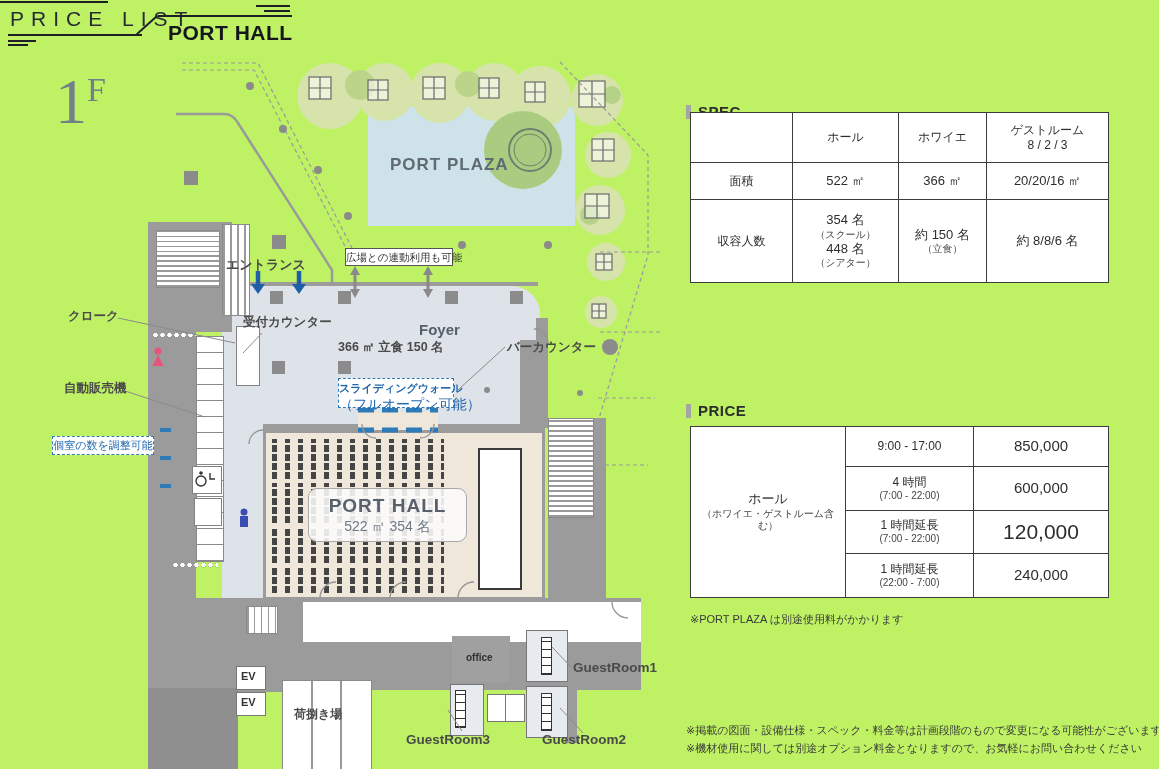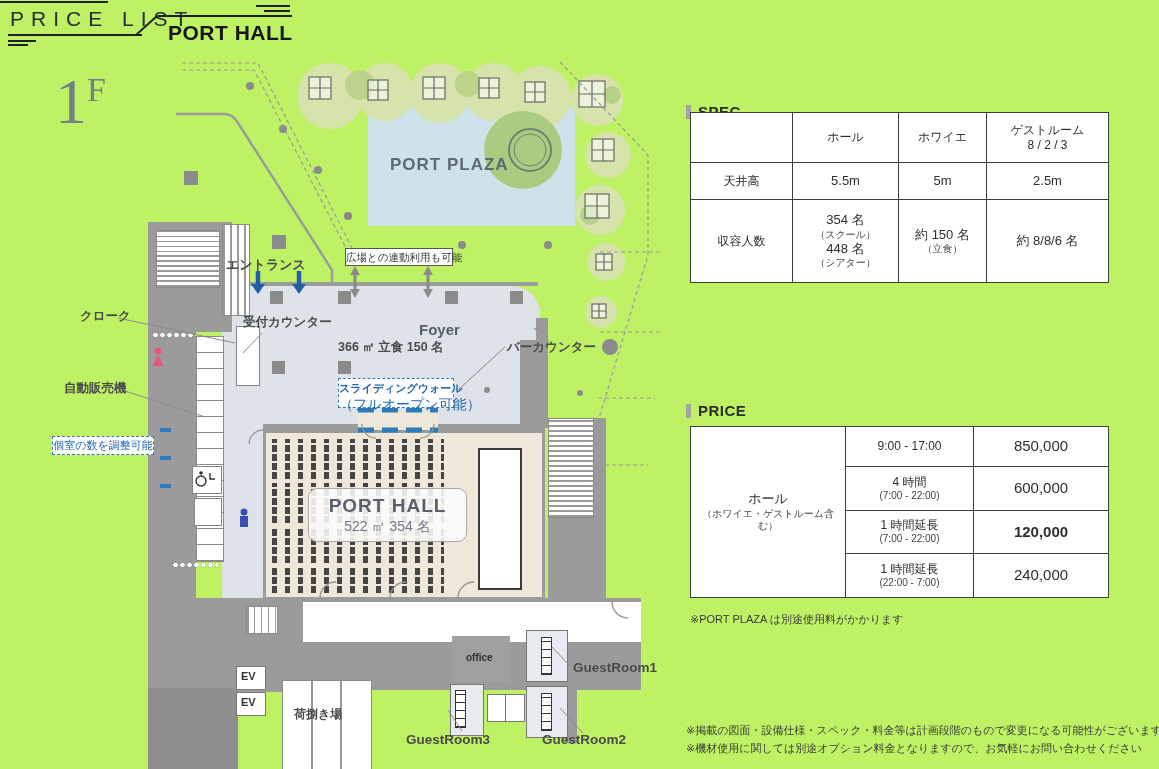--- a/index.html
+++ b/index.html
@@ -266,21 +266,21 @@
         <path d="M362,369 a14,14 0 0 0 14,14"></path>
           <path d="M434,369 a14,14 0 0 1 -14,14"></path>
         <path d="M263,375 a14,14 0 0 0 -14,14"></path>
           <path d="M548,288 a14,14 0 0 0 -14,-14"></path>
       </g>
     </svg>
 
     <div class="lbl" style="left:390px;top:100px;font-size:17px;font-weight:bold;color:#5f6a73;letter-spacing:1px;">PORT PLAZA</div>
     <div class="graybox" style="left:345px;top:193px;width:106px;height:16px;font-size:10.5px;line-height:16px;">広場との連動利用も可能</div>
     <div class="lbl" style="left:226px;top:203px;font-size:13px;">エントランス</div>
-    <div class="lbl" style="left:80px;top:254px;">クローク</div>
+    <div class="lbl" style="left:68px;top:254px;">クローク</div>
     <div class="lbl" style="left:243px;top:260px;">受付カウンター</div>
     <div class="lbl" style="left:371px;top:266px;font-size:15px;color:#55606b;margin-left:48px;">Foyer</div>
     <div class="lbl" style="left:338px;top:285px;">366 ㎡ 立食 150 名</div>
     <div class="lbl" style="left:507px;top:285px;">バーカウンター</div>
     <div class="blubox" style="left:338px;top:323px;width:114px;height:28px;">
       <div style="font-size:11px;font-weight:bold;margin-top:2px;">スライディングウォール</div>
       <div style="font-size:14px;">（フルオープン可能）</div>
     </div>
     <div class="lbl" style="left:64px;top:326px;">自動販売機</div>
     <div class="blubox" style="left:52px;top:381px;width:100px;height:17px;font-size:11px;line-height:17px;">個室の数を調整可能</div>
@@ -307,24 +307,24 @@
         <tr style="height:50px;">
       <td></td>
       <td style="font-size:12px;">ホール</td>
       <td style="font-size:12px;">ホワイエ</td>
       <td style="font-size:12px;">
         <span>ゲストルーム</span><br>
         <span>8 / 2 / 3</span>
       </td>
     </tr>
     <tr style="height:37px;">
-      <td style="font-size:12px;">天井高</td>
-      <td>5.5m</td>
-      <td>5m</td>
-      <td>2.5m</td>
+      <td style="font-size:12px;">面積</td>
+      <td>522 ㎡</td>
+      <td>366 ㎡</td>
+      <td>20/20/16 ㎡</td>
     </tr>
     <tr style="height:83px;">
       <td style="font-size:12px;">収容人数</td>
       <td>
         <span>354 名</span>
         <span class="sub">（スクール）</span>
         <span>448 名</span>
         <span class="sub">（シアター）</span>
       </td>
       <td>
@@ -363,21 +363,21 @@
         <span>4 時間</span>
         <span class="sub">(7:00 - 22:00)</span>
       </td>
       <td style="font-size:15px;">600,000</td>
     </tr>
     <tr style="height:43px;">
       <td style="font-size:12px;">
         <span>1 時間延長</span>
         <span class="sub">(7:00 - 22:00)</span>
       </td>
-      <td style="font-size:15px;font-weight:bold;">120,000</td>
+      <td style="font-size:21px;">120,000</td>
     </tr>
     <tr style="height:44px;">
       <td style="font-size:12px;">
         <span>1 時間延長</span>
         <span class="sub">(22:00 - 7:00)</span>
       </td>
       <td style="font-size:15px;">240,000</td>
     </tr>
   </tbody>
     </table>

